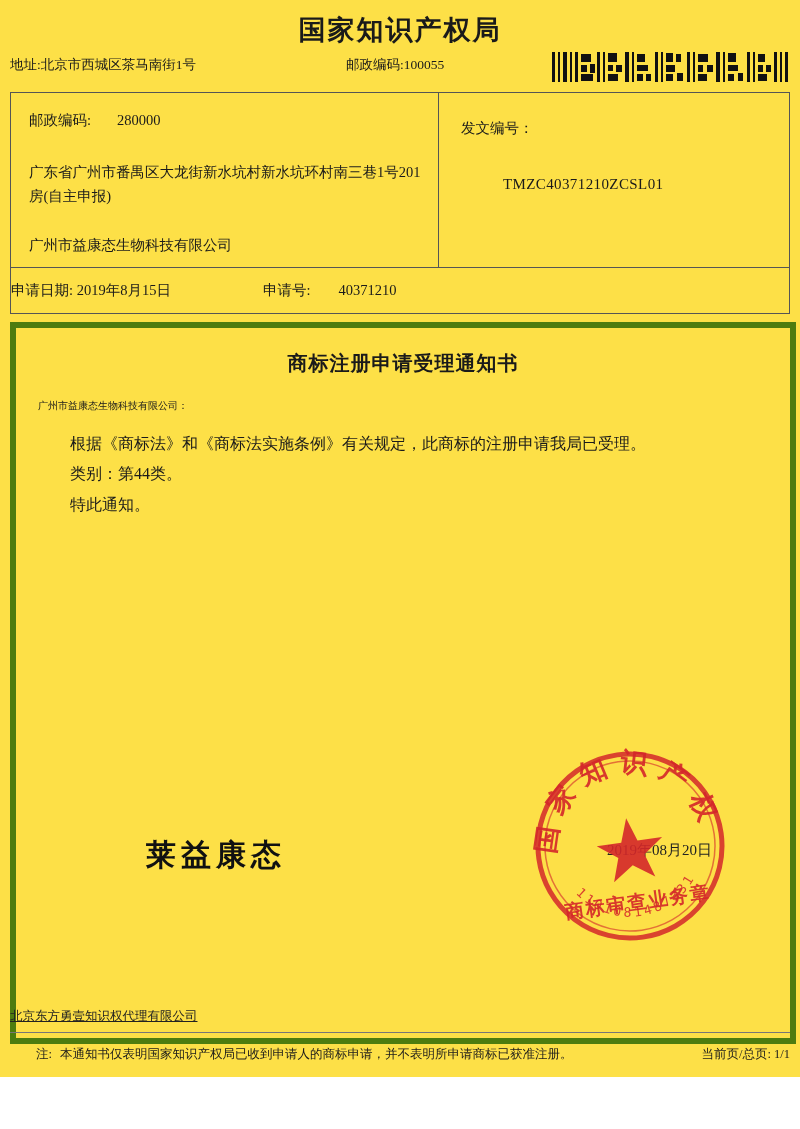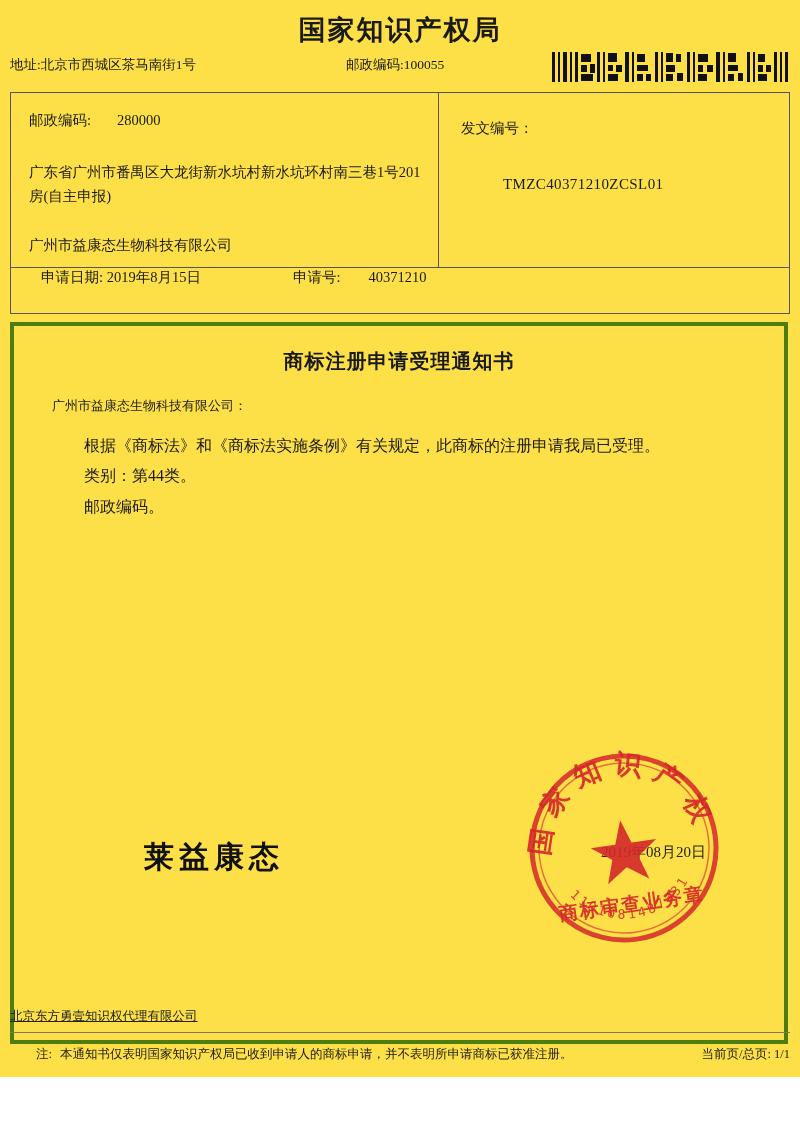--- a/index.html
+++ b/index.html
@@ -83,48 +83,48 @@
   .send-no-value {
     padding-left: 42px;
     font-size: 15px;
     letter-spacing: 0.4px;
     font-family: "Liberation Serif", serif;
   }
 
   
   .meta-strip {
     display: flex;
-    align-items: flex-start;
+    align-items: center;
     margin: 0 10px;
     border: 1px solid #555;
     border-top: none;
     height: 46px;
-    padding-left: 30px;
+    padding-left: 0;
     font-size: 14.5px;
   }
   .meta-apply-no { margin-left: 92px; }
   .meta-apply-no .val { margin-left: 28px; }
 
   
   .body-box {
-    margin: 8px 12px 0 10px;
-    border: 4px solid #4d7c0f;
+    margin: 8px 4px 0 10px;
+    border: 6px solid #4d7c0f;
     height: 722px;
     position: relative;
-    padding: 22px 26px;
+    padding: 22px 10px;
   }
   .body-title {
     text-align: center;
     font-size: 20px;
     font-weight: bold;
     letter-spacing: 1px;
     margin-bottom: 22px;
   }
   .body-salutation {
-    font-size: 13px;
+    font-size: 10px;
     margin-bottom: 16px;
     padding-left: 12px;
   }
   .body-para {
     font-size: 16px;
     line-height: 1.9;
     text-indent: 2em;
     padding-left: 12px;
   }
 
@@ -267,21 +267,21 @@
   <div class="meta-strip">
     <span><span>申请日期:</span>&nbsp;<span>2019年8月15日</span></span>
     <span class="meta-apply-no"><span>申请号:</span><span class="val">40371210</span></span>
   </div>
 
   <div class="body-box">
     <div class="body-title">商标注册申请受理通知书</div>
     <div class="body-salutation">广州市益康态生物科技有限公司：</div>
     <div class="body-para">根据《商标法》和《商标法实施条例》有关规定，此商标的注册申请我局已受理。</div>
     <div class="body-para">类别：第44类。</div>
-    <div class="body-para">邮政编码。</div>
+    <div class="body-para">特此通知。</div>
 
     <div class="brand-mark">莱益康态</div>
 
     <div class="seal-date">2019年08月20日</div>
 
     <div class="seal-wrap">
       <svg viewBox="0 0 200 200" width="200" height="200">
         <g transform="rotate(-8 100 100)">
           <circle cx="100" cy="100" r="92" fill="none" stroke="#d4272a" stroke-width="5" opacity="0.85"></circle>
           <circle cx="100" cy="100" r="85" fill="none" stroke="#d4272a" stroke-width="1.5" opacity="0.6"></circle>

